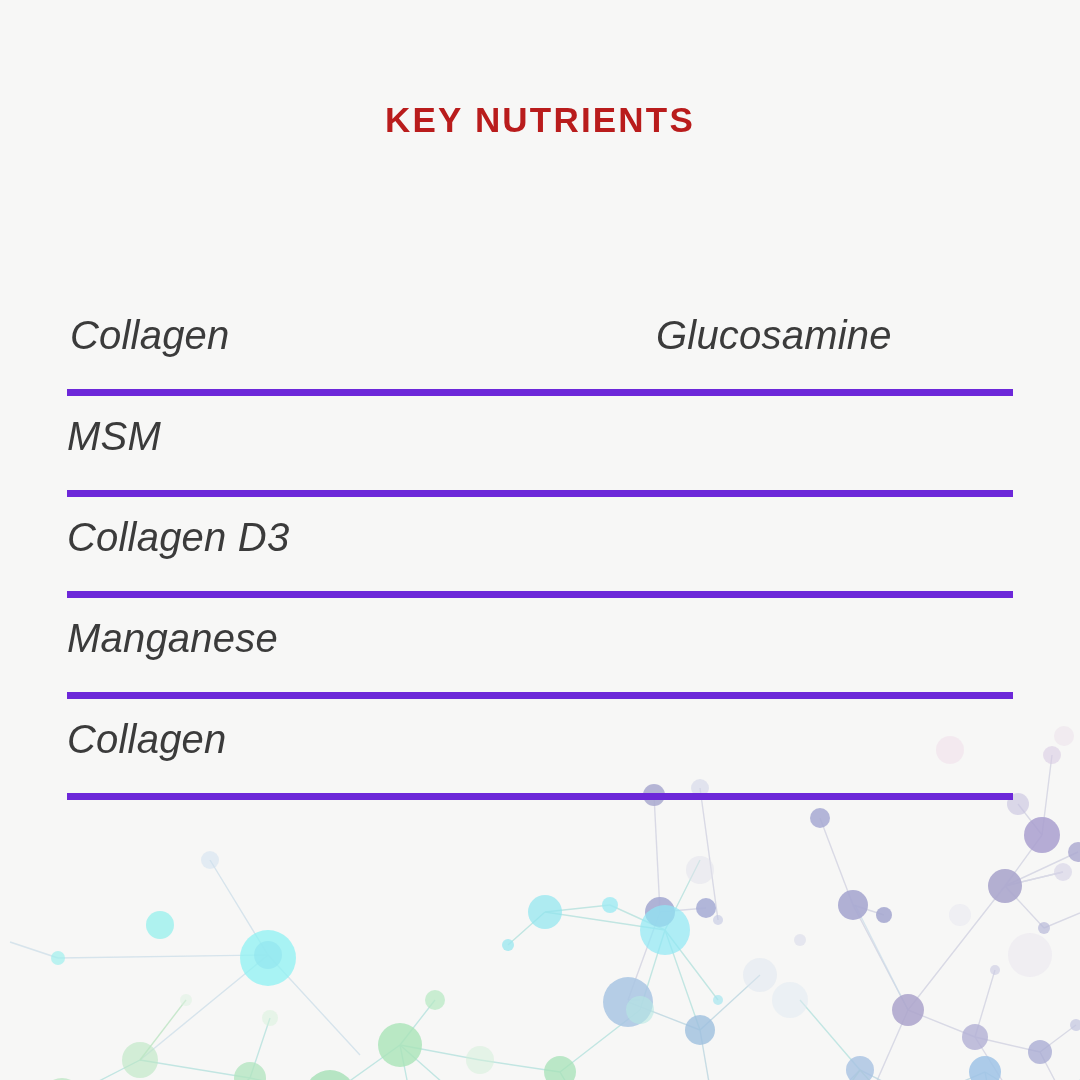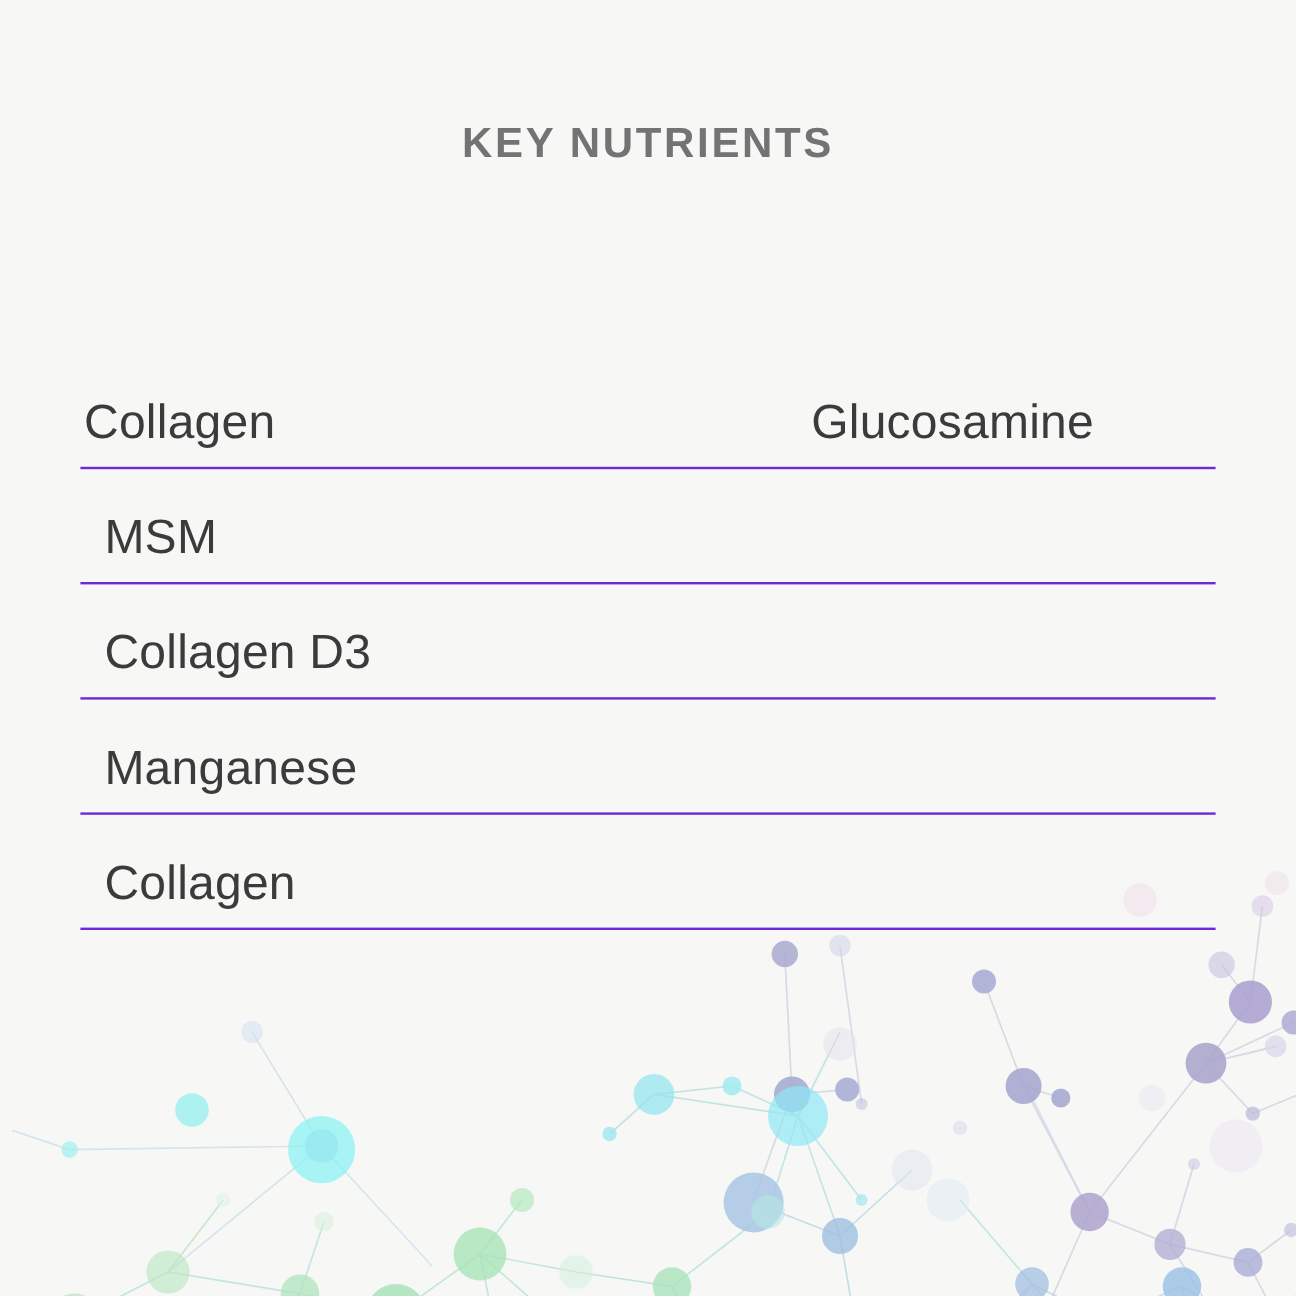--- a/index.html
+++ b/index.html
@@ -43,56 +43,56 @@
   
   #page-title {
     position: absolute;
     left: 0;
     top: 100px;
     width: 1080px;
     text-align: center;
     font-size: 35px;
     font-weight: 700;
     letter-spacing: 2.2px;
-    color: #737373;
+    color: #b91c1c;
     z-index: 2;
   }
 
   
   #nutrient-table {
     position: absolute;
     left: 67px;
     top: 295px;
     width: 946px;
     z-index: 2;
   }
   .nutrient-row {
     position: relative;
     height: 94px;
     display: flex;
-    align-items: center;
-    border-bottom: 2px solid #6d28d9;
+    align-items: flex-start;
+    border-bottom: 7px solid #6d28d9;
+    font-style: italic;
   }
   .nutrient-cell {
     font-size: 40px;
     font-weight: 300;
     color: #3b3b3b;
     line-height: 1;
     padding-top: 20px;
     letter-spacing: 0.2px;
     white-space: nowrap;
   }
   .nutrient-cell.col-left {
     width: 586px;
     padding-left: 3px;
   }
   .nutrient-cell.col-right {
     flex: 1;
     padding-left: 0px;
-    margin-left: 20px;
   }
 </style>
 </head>
 <body>
 
 <div id="card">
 
   <div id="molecule-decoration">
     <svg viewBox="0 0 1080 380" xmlns="http://www.w3.org/2000/svg">
       <defs>

